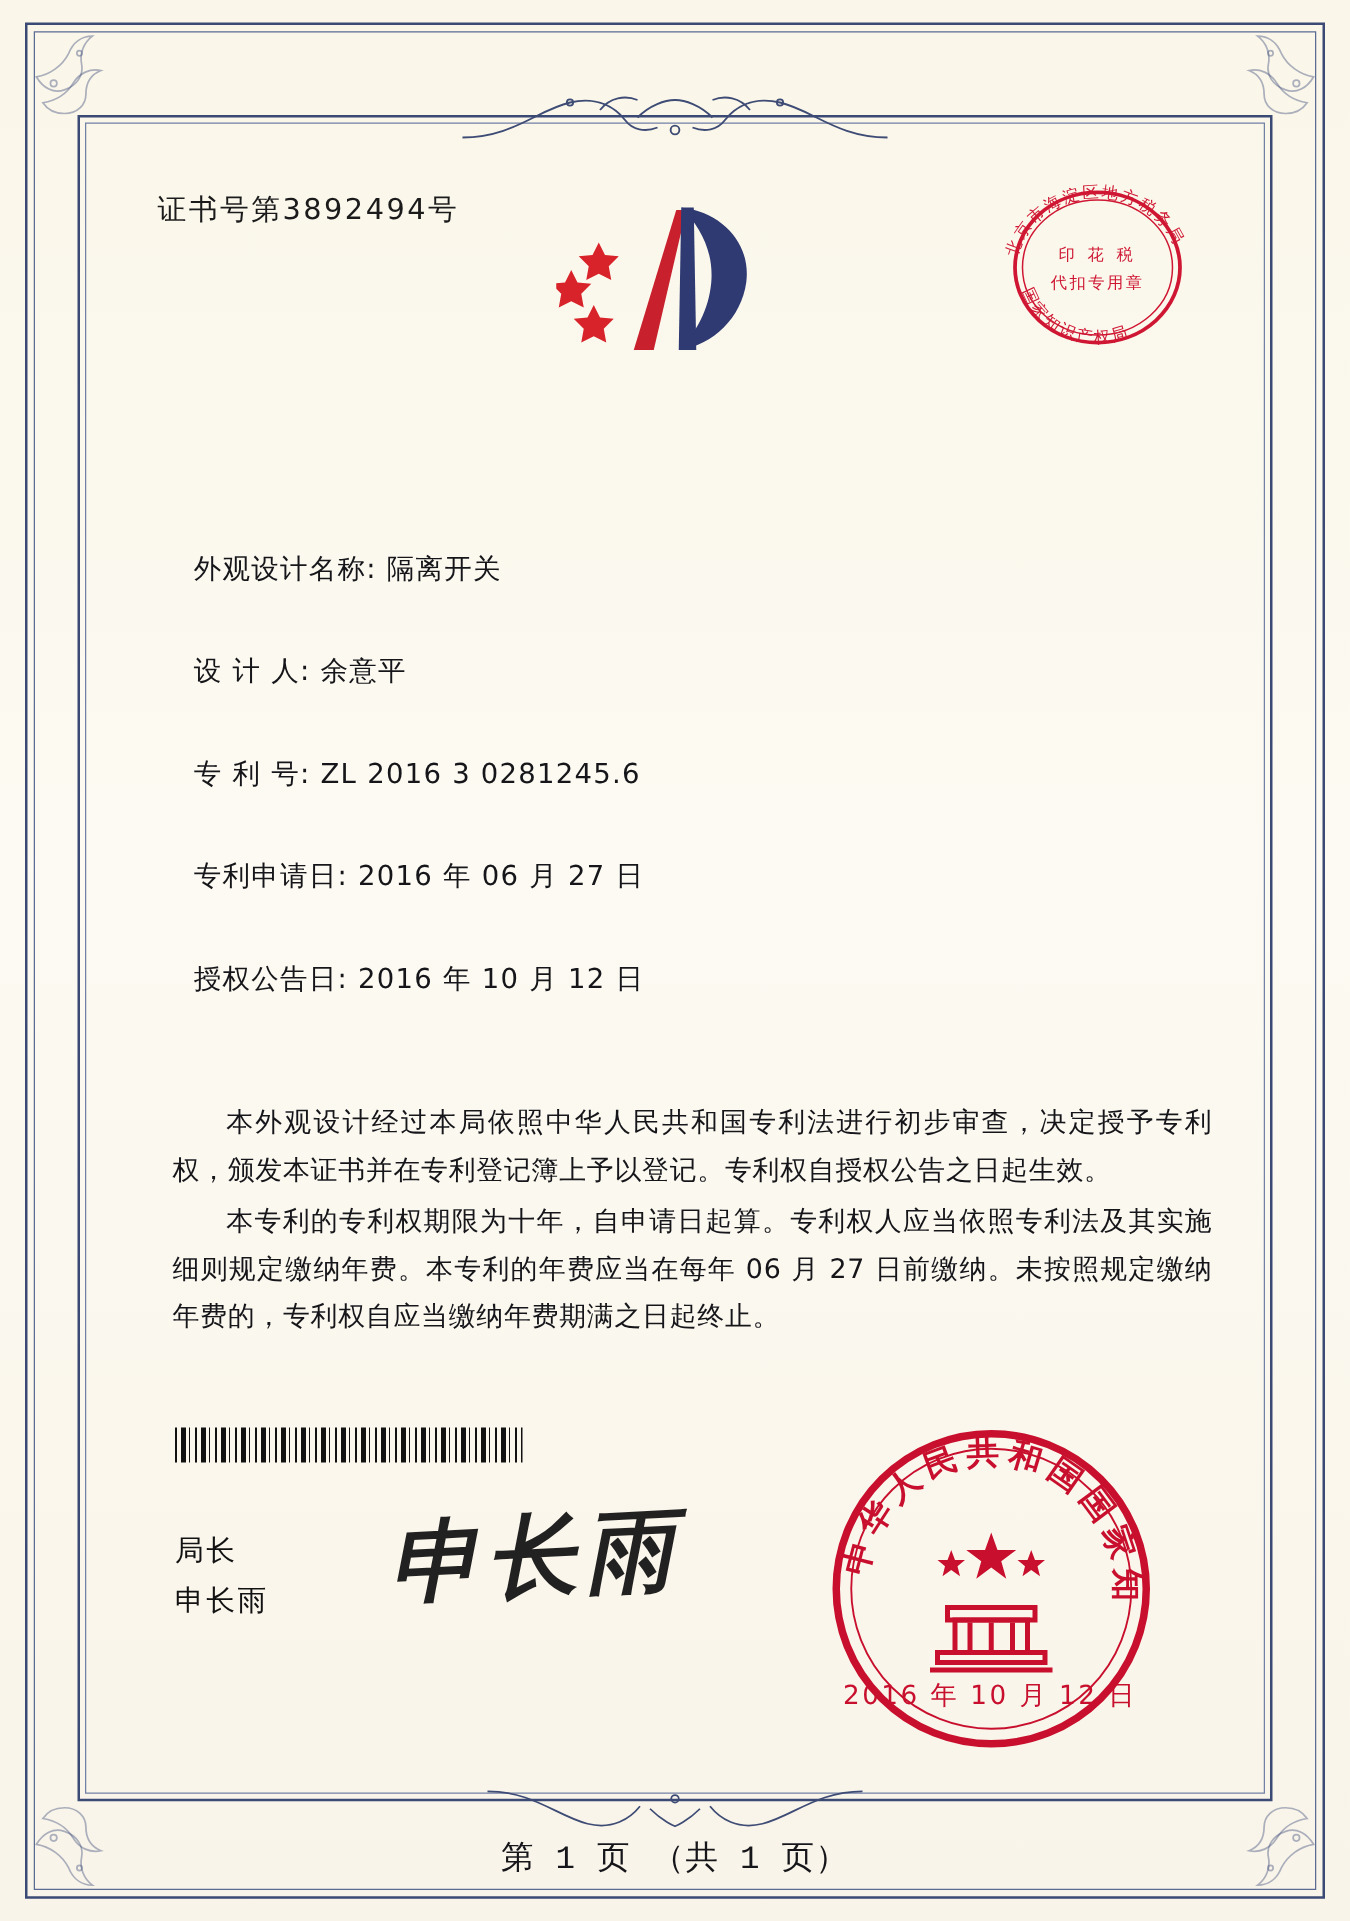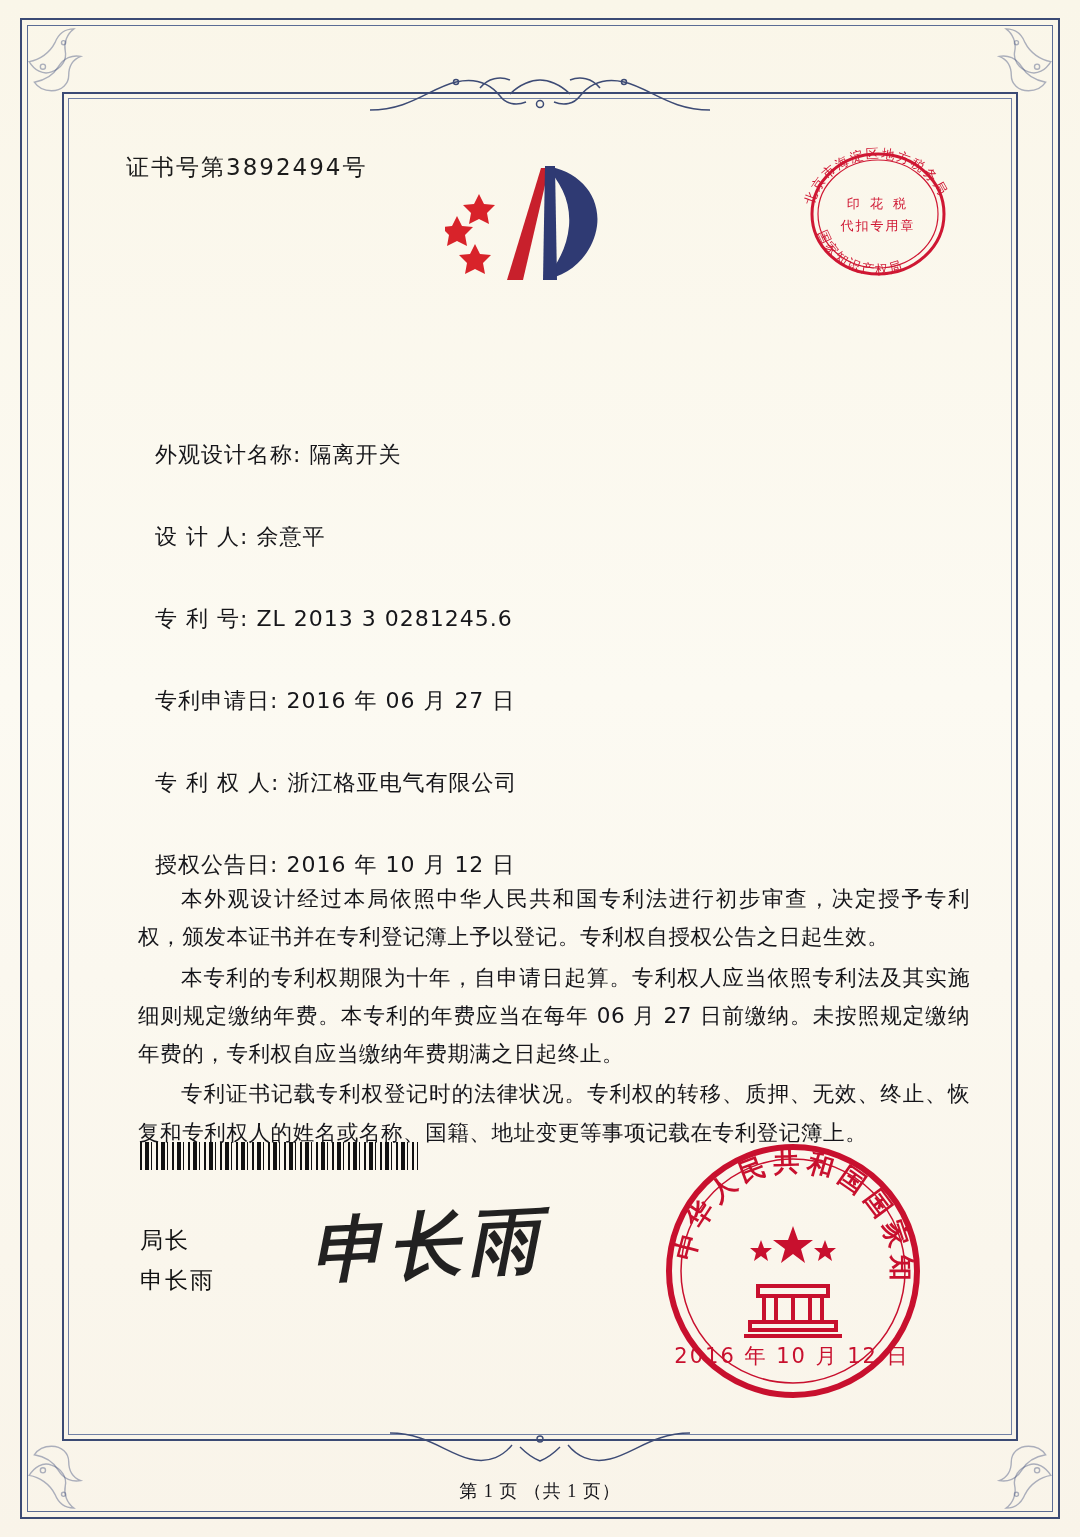--- a/index.html
+++ b/index.html
@@ -225,23 +225,23 @@
     width: 168px;
     height: 152px;
   }
   .seal-tax svg { width: 100%; height: 100%; display: block; }
 
   .page-footer {
     position: absolute;
     left: 0; right: 0;
     bottom: 34px;
     text-align: center;
-    font-size: 18px;
+    font-size: 26px;
     color: #15151a;
-    font-family: Liberation Serif, serif;
+    font-family: Liberation Mono, monospace;
     letter-spacing: 1px;
   }
 </style>
 </head>
 <body>
 
 <div class="page">
 
   <div class="border-outer"></div>
   <div class="border-inner"></div>
@@ -342,40 +342,35 @@
       <div class="field">
         <span class="lbl">外观设计名称:</span>
         <span class="val">隔离开关</span>
       </div>
       <div class="field">
         <span class="lbl">设  计  人:</span>
         <span class="val">余意平</span>
       </div>
       <div class="field">
         <span class="lbl">专  利  号:</span>
-        <span class="val">ZL 2013 3 0281245.6</span>
+        <span class="val">ZL 2016 3 0281245.6</span>
       </div>
       <div class="field">
         <span class="lbl">专利申请日:</span>
         <span class="val">2016 年 06 月 27 日</span>
       </div>
       <div class="field">
-        <span class="lbl">专 利 权 人:</span>
-        <span class="val">浙江格亚电气有限公司</span>
-      </div>
-      <div class="field">
         <span class="lbl">授权公告日:</span>
         <span class="val">2016 年 10 月 12 日</span>
       </div>
     </div>
 
     <div class="paras">
       <div class="para">本外观设计经过本局依照中华人民共和国专利法进行初步审查，决定授予专利权，颁发本证书并在专利登记簿上予以登记。专利权自授权公告之日起生效。</div>
       <div class="para">本专利的专利权期限为十年，自申请日起算。专利权人应当依照专利法及其实施细则规定缴纳年费。本专利的年费应当在每年 06 月 27 日前缴纳。未按照规定缴纳年费的，专利权自应当缴纳年费期满之日起终止。</div>
-      <div class="para">专利证书记载专利权登记时的法律状况。专利权的转移、质押、无效、终止、恢复和专利权人的姓名或名称、国籍、地址变更等事项记载在专利登记簿上。</div>
     </div>
 
     <div class="barcode"></div>
 
     <div class="sig-label">
       <div>局长</div>
       <div>申长雨</div>
     </div>
     <div class="sig-script">申长雨</div>
 

